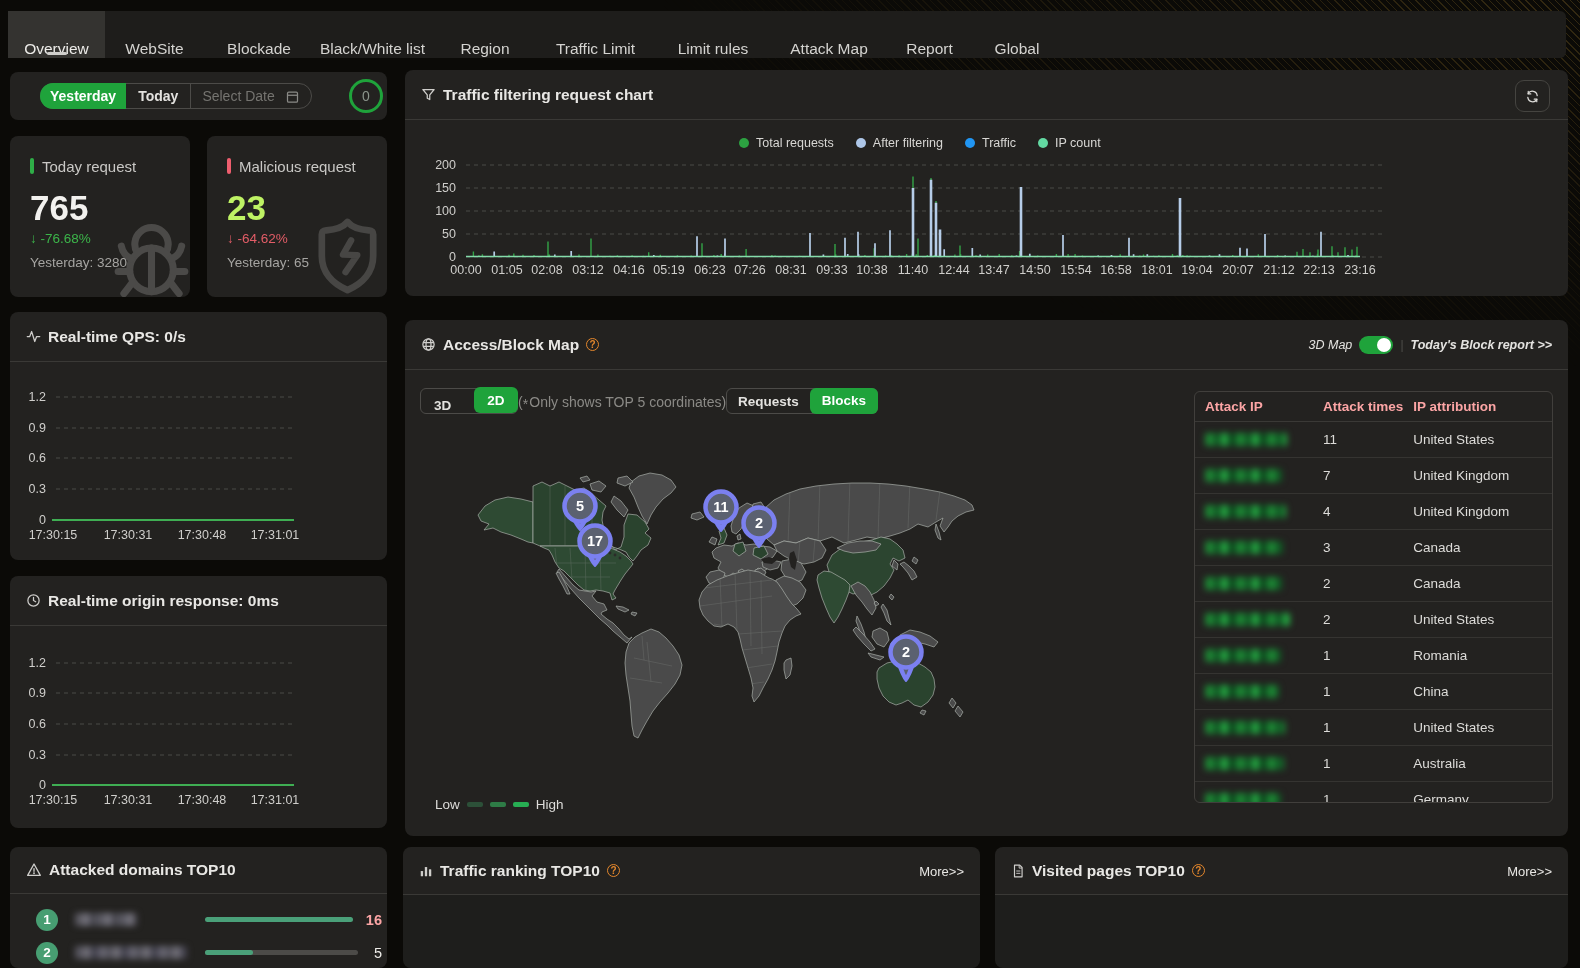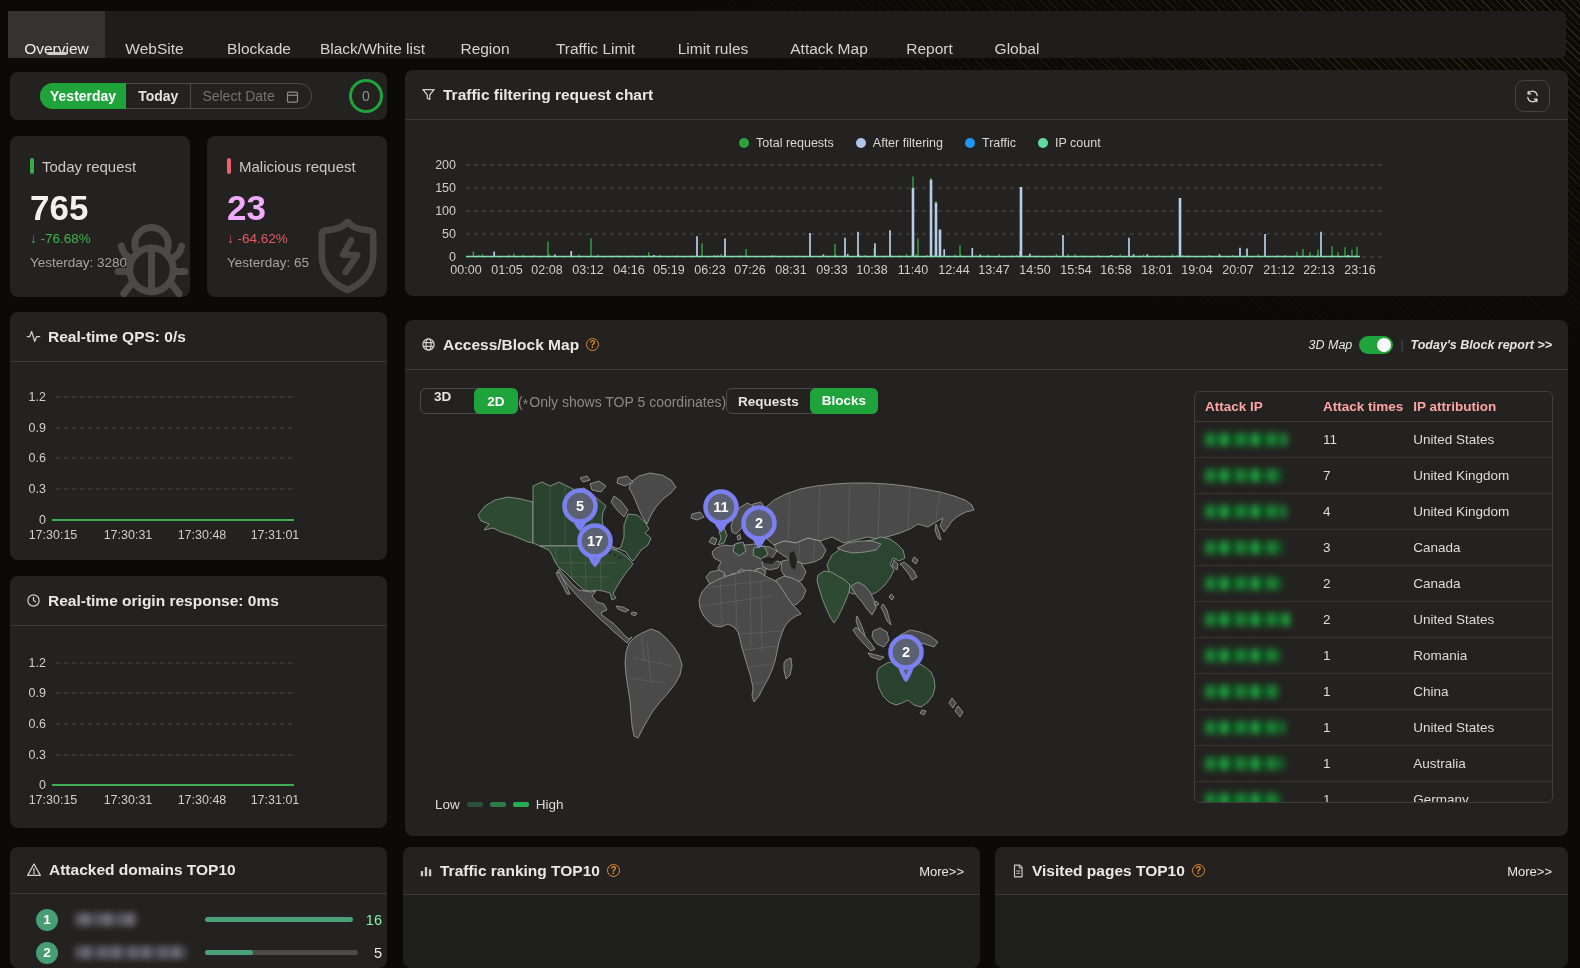--- a/index.html
+++ b/index.html
@@ -160,21 +160,21 @@
   <div class="abs" style="left:20px;top:95px;font-size:13.5px;color:#3cb54a;">↓ -76.68%</div>
   <div class="abs" style="left:20px;top:119px;font-size:13.5px;color:#a5a4a1;">Yesterday: 3280</div>
 </div>
 <div class="card" style="left:207px;top:136px;width:180px;height:161px;overflow:hidden">
   <svg class="abs" style="left:107px;top:80px" width="67" height="80" viewBox="0 0 24 28" fill="none" stroke="#474644" stroke-width="2.4" stroke-linecap="round" stroke-linejoin="round">
 <path d="M12,1.8 C13.4,3.5 16.3,4.6 19.6,4.8 C20.9,4.9 21.2,5.1 21.2,6.3 V14 C21.2,19.8 17.4,23.9 12,26.2 C6.6,23.9 2.8,19.8 2.8,14 V6.3 C2.8,5.1 3.1,4.9 4.4,4.8 C7.7,4.6 10.6,3.5 12,1.8 Z"></path>
 <path d="M13.3,8.4 L10.4,13.5 L15.5,13.7 L11.3,19.8" stroke-width="2.3"></path>
 </svg>
   <div class="abs" style="left:20px;top:22px;width:4px;height:16px;background:#ee5e6e;border-radius:2px"></div>
   <div class="abs" style="left:32px;top:22px;font-size:15px;color:#c9c8c5;">Malicious request</div>
-  <div class="abs" style="left:20px;top:52px;font-size:35px;font-weight:700;color:#f0abfc;">23</div>
+  <div class="abs" style="left:20px;top:52px;font-size:35px;font-weight:700;color:#bef264;">23</div>
   <div class="abs" style="left:20px;top:95px;font-size:13.5px;color:#e35d67;">↓ -64.62%</div>
   <div class="abs" style="left:20px;top:119px;font-size:13.5px;color:#a5a4a1;">Yesterday: 65</div>
 </div>
 
 <div class="card" style="left:10px;top:312px;width:377px;height:248px">
   <div class="chead">
         <svg width="15" height="15" viewBox="0 0 24 24" fill="none" stroke="#cfcecb" stroke-width="2" stroke-linecap="round" stroke-linejoin="round">
           <path d="M2 12h4l3-8 5 16 3-8h5"></path>
         </svg>
         <span>Real-time QPS: 0/s</span>
@@ -235,21 +235,21 @@
         <span class="qm">?</span>
       </div>
   <div class="abs" style="right:16px;top:0;height:50px;display:flex;align-items:center;gap:7px;font-size:12.5px;color:#e4e3e0;font-style:italic;">
     <span>3D Map</span>
     <span style="width:34px;height:18px;background:#1fa33b;border-radius:9px;position:relative;display:inline-block">
           <i style="position:absolute;right:2px;top:2px;width:14px;height:14px;background:#fff;border-radius:50%"></i>
         </span>
     <span style="color:#4c4b48">|</span>
     <span style="font-weight:700">Today's Block report &gt;&gt;</span>
   </div>
-  <div class="abs" style="left:15px;top:68px;display:flex;align-items:flex-start;height:26px;border:1px solid #4c4b48;border-radius:6px;">
+  <div class="abs" style="left:15px;top:68px;display:flex;align-items:flex-end;height:26px;border:1px solid #4c4b48;border-radius:6px;">
     <div style="padding:0 13px;color:#e3e2df;font-size:13.5px;font-weight:700;">3D</div>
     <div style="background:#1fa33b;color:#fff;font-weight:700;font-size:13.5px;height:26px;margin:-1px -1px 0 10px;display:flex;align-items:center;padding:0 13px;border-radius:6px;">2D</div>
   </div>
   <div class="abs" style="left:113px;top:74px;font-size:14px;color:#8b8a86;">(<span style="position:relative;top:2px">*</span> Only shows TOP 5 coordinates)</div>
   <div class="abs" style="left:321px;top:68px;display:flex;align-items:center;height:26px;border:1px solid #4c4b48;border-radius:6px;">
     <div style="padding:0 11px;color:#e3e2df;font-size:13.5px;font-weight:700;">Requests</div>
     <div style="background:#1fa33b;color:#fff;font-weight:700;font-size:13.5px;height:26px;margin:-1px -1px 0 0;display:flex;align-items:center;padding:0 12px;border-radius:6px;">Blocks</div>
   </div>
   <div class="abs" style="left:30px;top:477px;display:flex;align-items:center;gap:7px;font-size:13.5px;color:#dddcd9;">
     <span>Low</span>
@@ -503,21 +503,21 @@
           <path d="M12 10v4" stroke-linecap="round"></path>
           <circle cx="12" cy="17" r="0.5" fill="#cfcecb"></circle>
         </svg>
         <span>Attacked domains TOP10</span>
       </div>
   <div class="abs" style="left:26px;top:56px;width:346px;">
     <div style="display:flex;align-items:center;height:33px;position:relative;">
       <span style="width:22px;height:22px;border-radius:50%;background:#479e72;color:#fff;font-size:13.5px;font-weight:700;display:flex;align-items:center;justify-content:center;">1</span>
       <div style="margin-left:17px;width:62px;height:13px;border-radius:2px;filter:blur(3px);background:repeating-linear-gradient(90deg,#5a5961 0 8px,#75737d 8px 14px,#4b4a52 14px 22px)"></div>
       <div style="position:absolute;left:169px;width:148px;height:5px;border-radius:3px;background:#4aa079"></div>
-      <span style="position:absolute;right:0;font-size:14.5px;color:#86efac;">16</span>
+      <span style="position:absolute;right:0;font-size:14.5px;color:#fca5a5;font-weight:bold;">16</span>
     </div>
     <div style="display:flex;align-items:center;height:33px;position:relative;">
       <span style="width:22px;height:22px;border-radius:50%;background:#479e72;color:#fff;font-size:13.5px;font-weight:700;display:flex;align-items:center;justify-content:center;">2</span>
       <div style="margin-left:17px;width:112px;height:13px;border-radius:2px;filter:blur(3px);background:repeating-linear-gradient(90deg,#57565f 0 9px,#737179 9px 15px,#454450 15px 24px,#686671 24px 30px)"></div>
       <div style="position:absolute;left:169px;width:153px;height:5px;border-radius:3px;background:#4c4b48"></div>
       <div style="position:absolute;left:169px;width:48px;height:5px;border-radius:3px;background:#4aa079"></div>
       <span style="position:absolute;right:0;font-size:14.5px;color:#eeede9;">5</span>
     </div>
   </div>
 </div>

